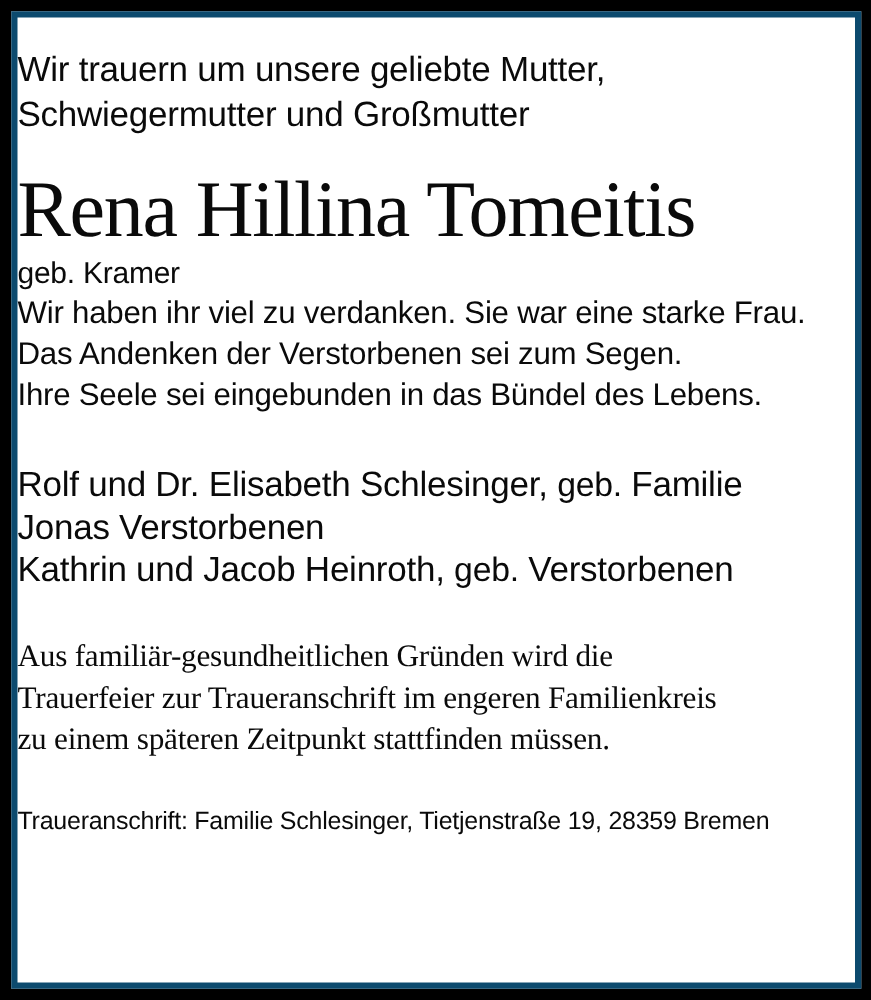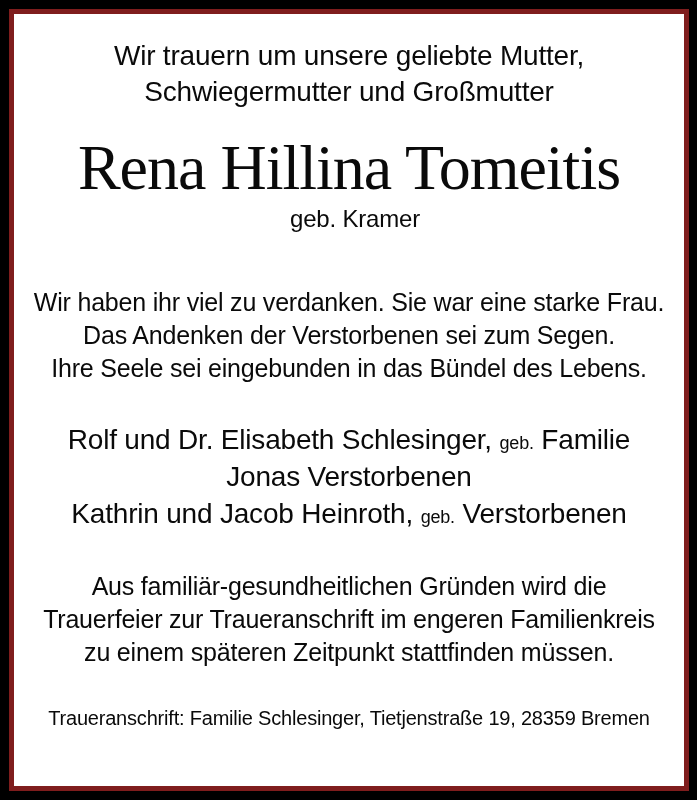--- a/index.html
+++ b/index.html
@@ -17,71 +17,70 @@
     height: 800px;
     background: #000000;
   }
   .card {
     position: absolute;
     left: 9px;
     top: 9px;
     right: 8px;
     bottom: 9px;
     background: #ffffff;
-    border: 5px solid #7f1d1d;
+    border: 5px solid #0c4a6e;
     box-sizing: border-box;
-    text-align: center;
+    text-align: left;
     color: #0a0a0a;
     letter-spacing: -0.2px;
   }
   .intro {
     margin-top: 24px;
     font-size: 28px;
     line-height: 36px;
   }
   .deceased-name {
     margin-top: 24px;
     font-size: 64px;
     line-height: 68px;
     letter-spacing: -1px;
     white-space: nowrap;
     font-family: Liberation Serif, serif;
   }
   .maiden-name {
     margin-top: 2px;
     font-size: 24px;
     line-height: 30px;
-    padding-left: 12px;
   }
   .dates {
     margin-top: 6px;
     font-size: 25px;
     line-height: 30px;
     white-space: nowrap;
   }
   .dates .died-part {
     margin-left: 24px;
   }
   .tribute {
-    margin-top: 52px;
     font-size: 25px;
     line-height: 33px;
   }
   .mourners {
     margin-top: 38px;
     font-size: 28px;
     line-height: 34px;
   }
   .mourners .geb-small {
-    font-size: 18px;
+    font-size: 27px;
   }
   .funeral-info {
     margin-top: 36px;
     font-size: 25px;
     line-height: 33px;
+    font-family: Liberation Serif, serif;
   }
   .address {
     margin-top: 36px;
     font-size: 20px;
     line-height: 26px;
     white-space: nowrap;
   }
 </style>
 </head>
 <body>

